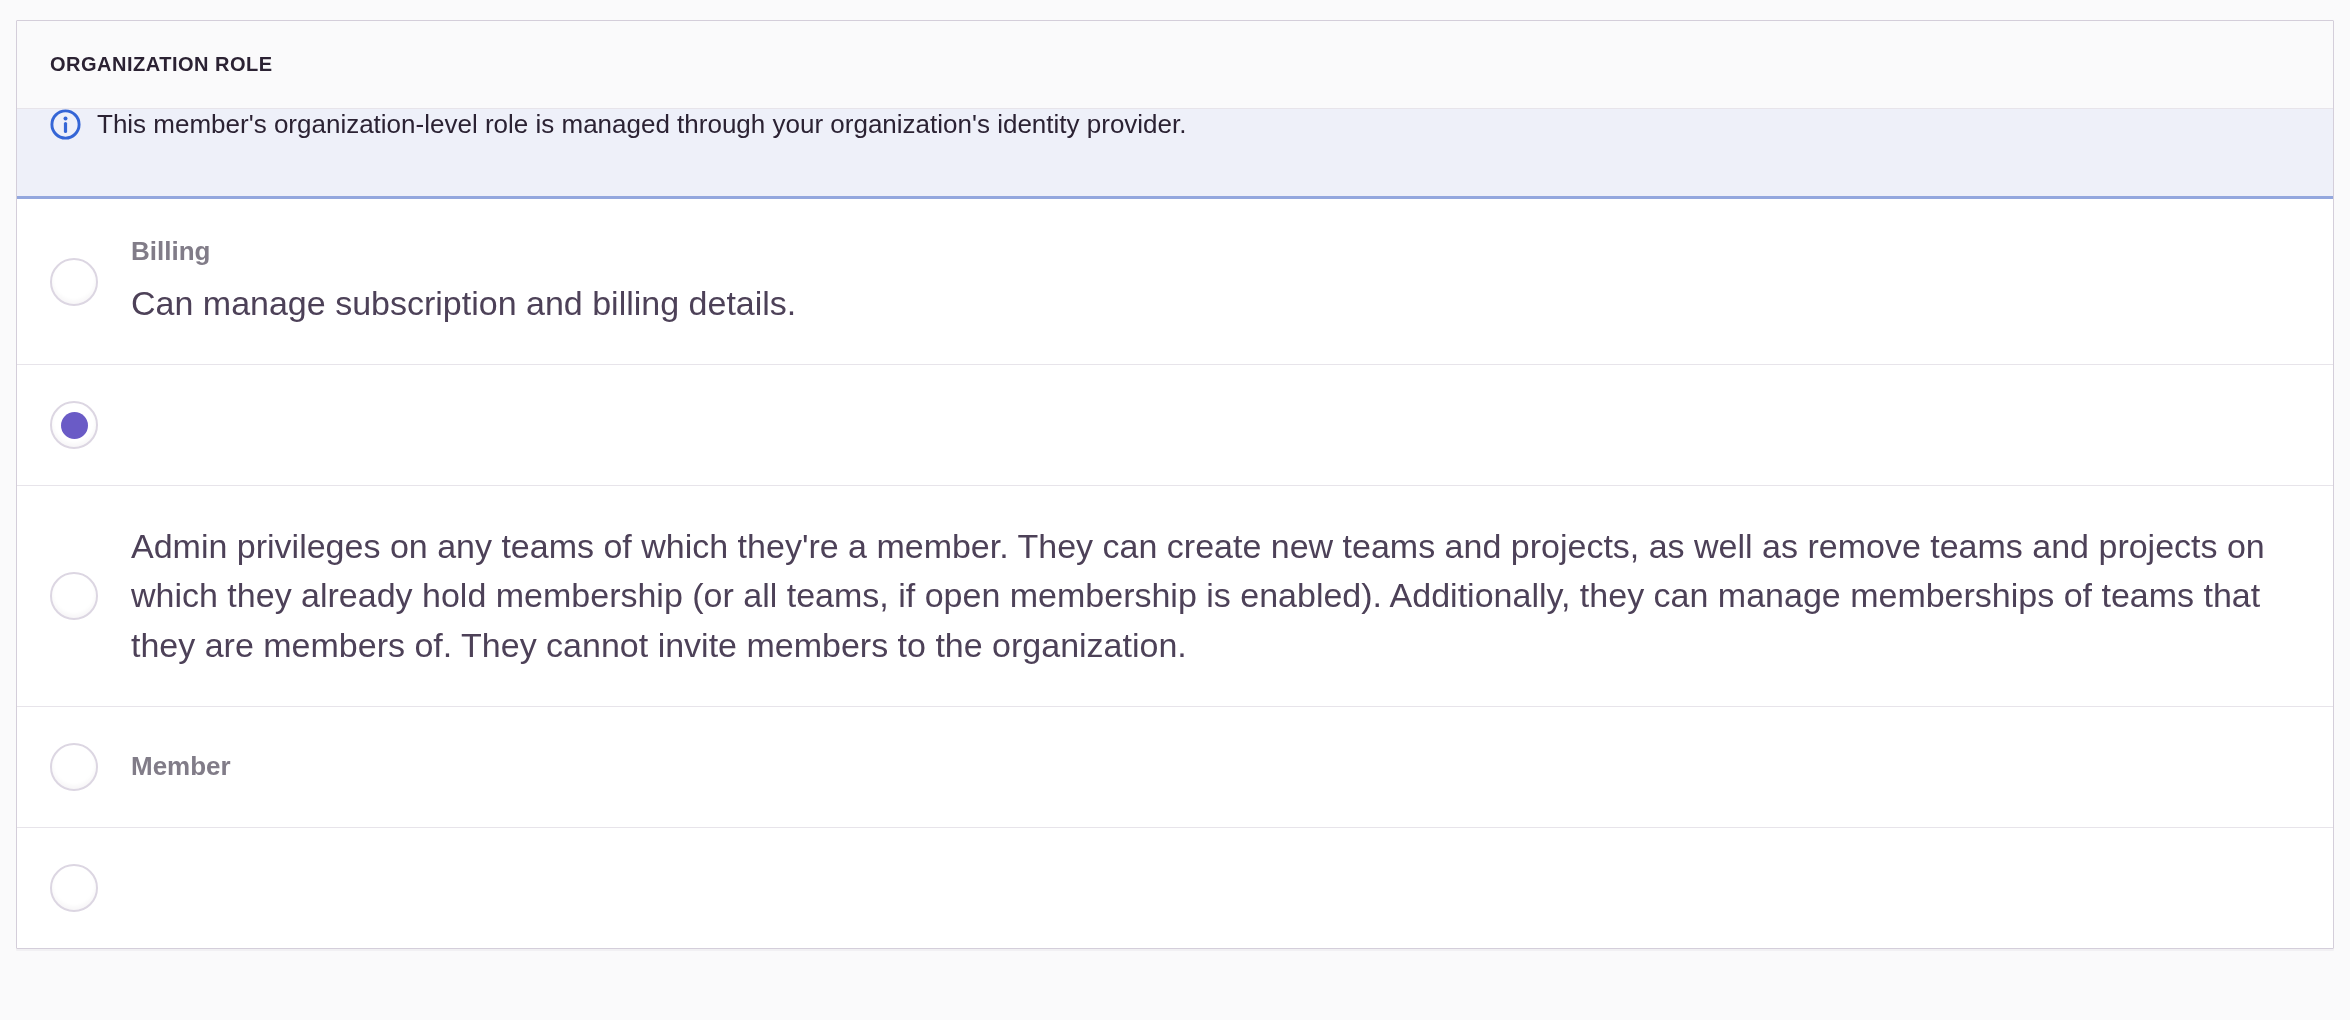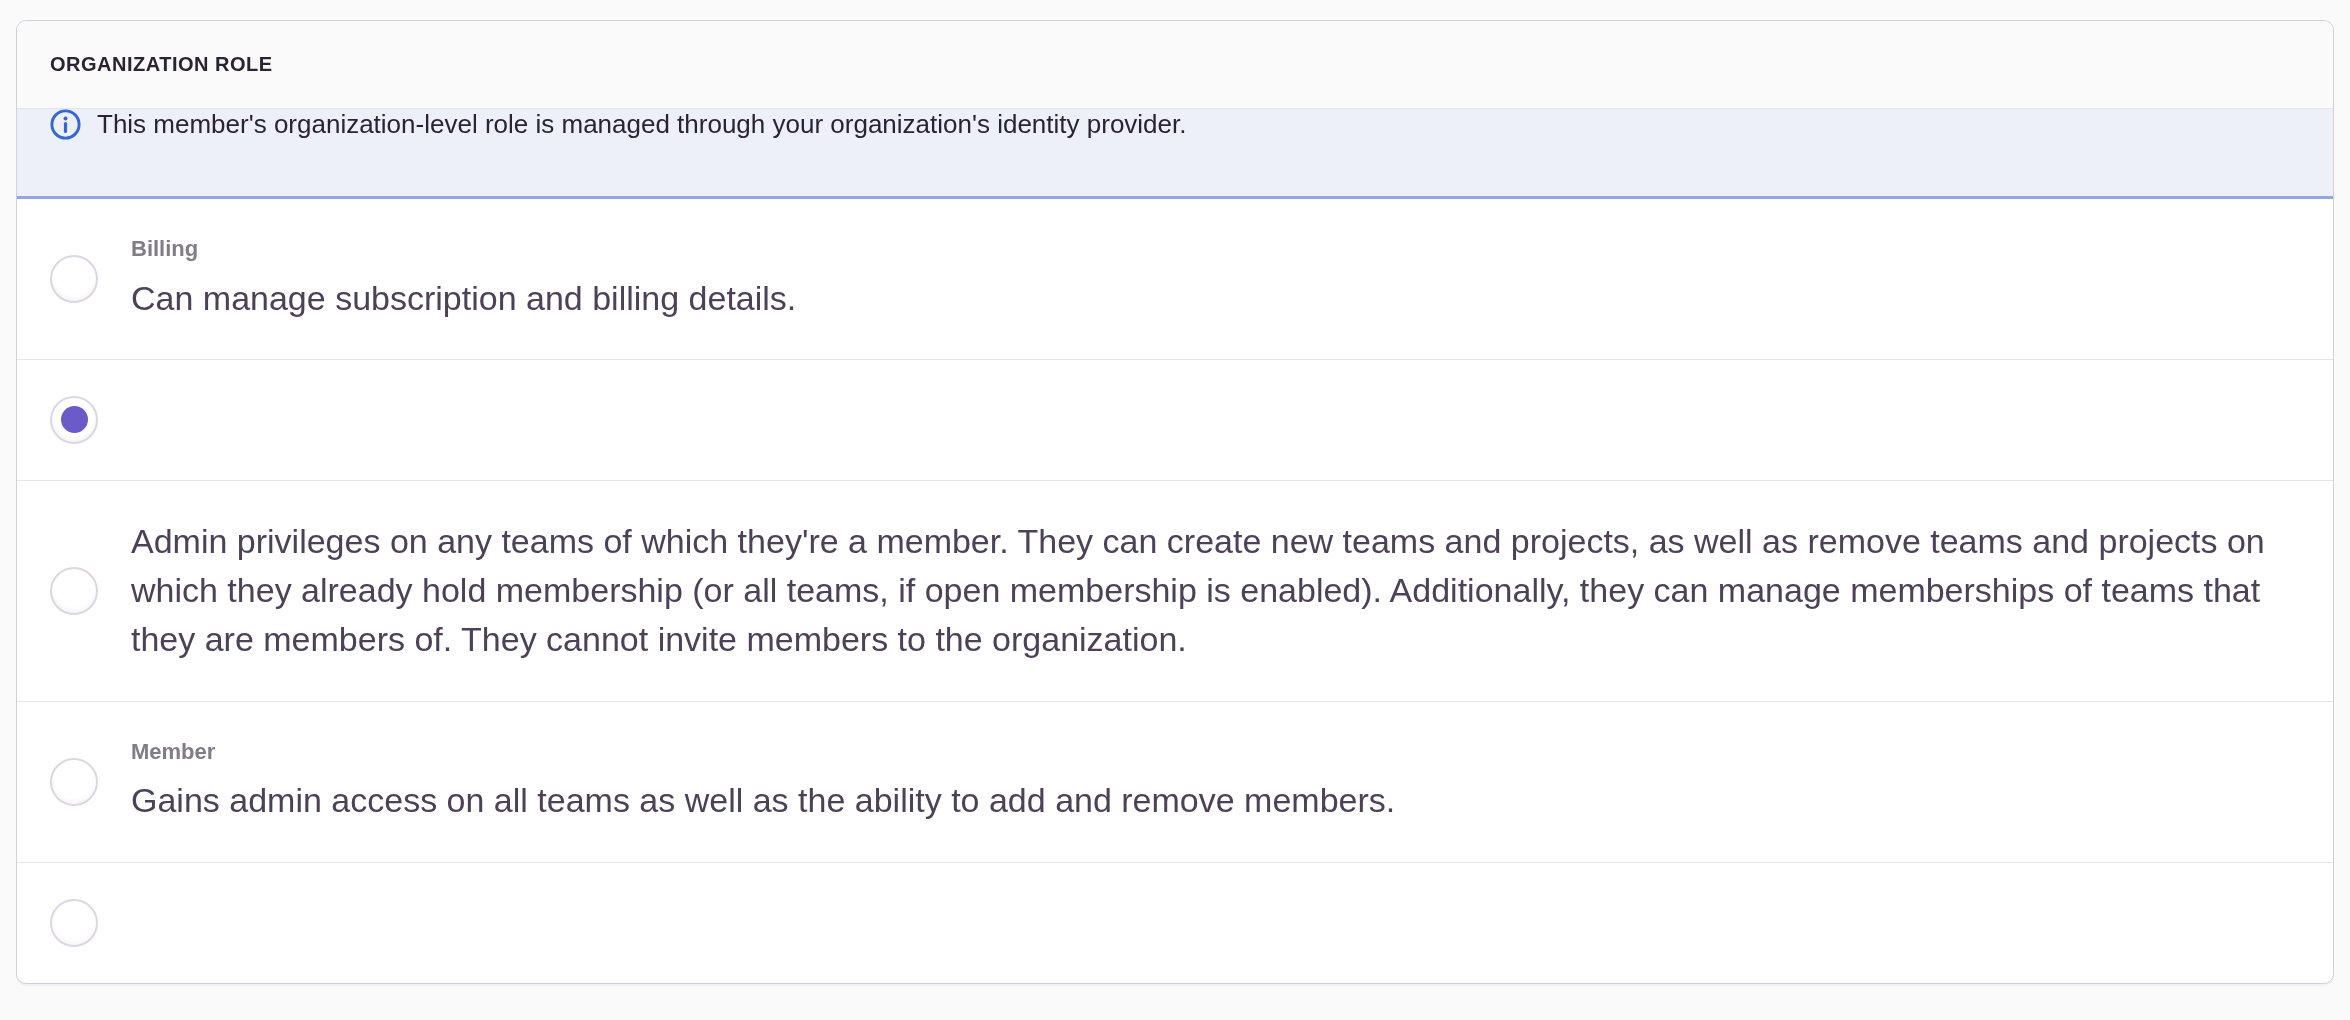--- a/index.html
+++ b/index.html
@@ -12,21 +12,21 @@
     overflow: hidden;
   }
   .panel {
     position: absolute;
     left: 16px;
     top: 20px;
     width: 2318px;
     box-sizing: border-box;
     background: var(--panel-bg, #FFFFFF);
     border: 1px solid var(--panel-border, #D4CEDA);
-    border-radius: 10px;
+    border-radius: 1px;
     box-shadow: 0 2px 0 rgba(37, 11, 54, 0.04);
     overflow: hidden;
   }
   .panel-header {
     height: 87px;
     display: flex;
     align-items: center;
     padding: 0 33px;
     background: var(--header-bg, #FAFAFB);
     border-bottom: 1px solid var(--divider, #E4E0E8);
@@ -77,21 +77,21 @@
     display: none;
   }
   .role-row.selected .radio .dot { display: block; }
   .role-texts {
     margin-left: 33px;
     display: flex;
     flex-direction: column;
     gap: 10px;
   }
   .role-label {
-    font-size: 22px;
+    font-size: 26px;
     font-weight: 700;
     line-height: 1.3;
     color: var(--label-text, #817C88);
   }
   .role-desc {
     font-size: 34px;
     line-height: 1.45;
     color: var(--description-text, #4D4158);
   }
 </style>
@@ -138,21 +138,20 @@
     <div class="role-texts">
       <div class="role-desc">Admin privileges on any teams of which they're a member. They can create new teams and projects, as well as remove teams and projects on which they already hold membership (or all teams, if open membership is enabled). Additionally, they can manage memberships of teams that they are members of. They cannot invite members to the organization.</div>
     </div>
   </div>
       <div class="role-row">
     <span class="radio" role="radio" aria-checked="false">
       
     </span>
     <div class="role-texts">
       <div class="role-label">Member</div>
-      <div class="role-desc">Gains admin access on all teams as well as the ability to add and remove members.</div>
     </div>
   </div>
       <div class="role-row">
     <span class="radio" role="radio" aria-checked="false">
       
     </span>
   </div>
     </div>
 </section>
 

